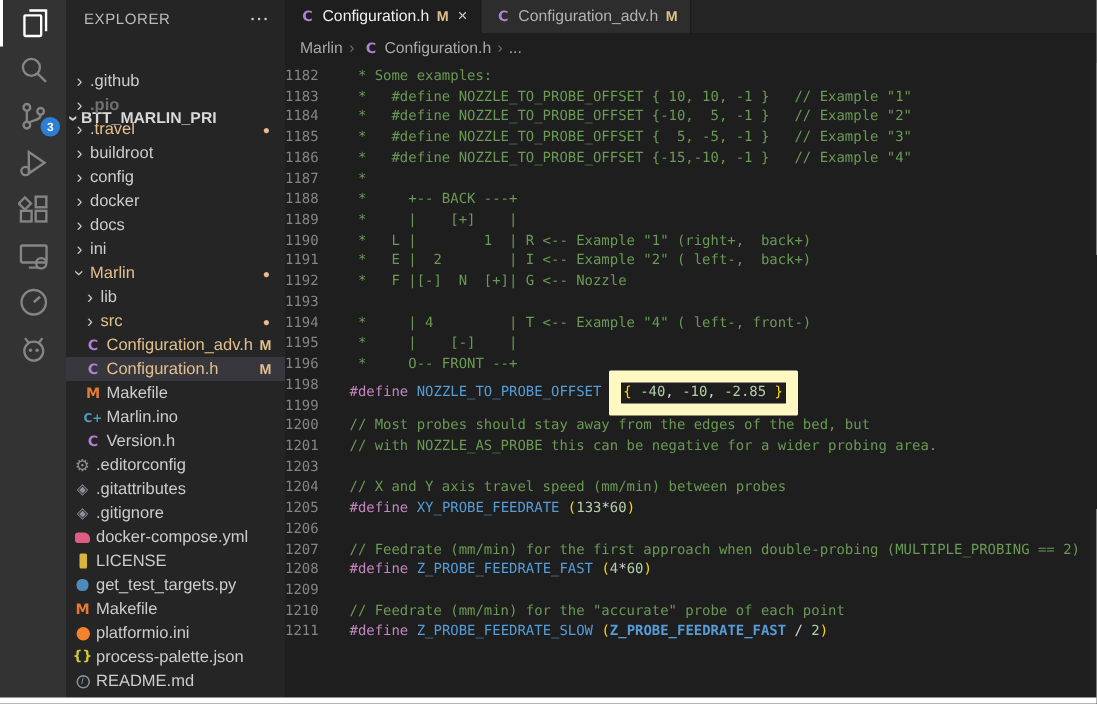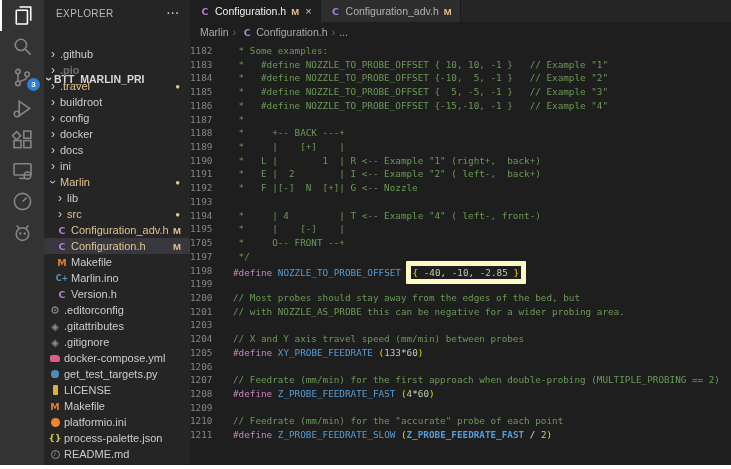--- a/index.html
+++ b/index.html
@@ -79,21 +79,21 @@
   .cline { height:13.72px; line-height:13.72px; display:flex; white-space:pre; }
   .ln { width:28px; flex:none; text-align:left; color:#858585; }
   .ltext { margin-left:15px; }
   .tk-cm  { color:#6a9955; }
   .tk-pp  { color:#c586c0; }
   .tk-mac { color:#569cd6; }
   .tk-macb{ color:#569cd6; font-weight:bold; }
   .tk-num { color:#b5cea8; }
   .tk-br  { color:#ffd700; }
   .tk-pl  { color:#d4d4d4; }
-  .redbox { display:inline-block; border:5px solid #fef9c3; border-radius:1px;
+  .redbox { display:inline-block; border:8px solid #fef9c3; border-radius:1px;
             padding:0 2px; margin:-3px -1px; }
 
   .bottom-strip { position:absolute; left:0; bottom:0; width:731px; height:4px; background:#ffffff; }
 </style>
 </head>
 <body>
 
 <div class="app">
   <div class="abar" id="abar">
       <div class="ab-item active">
@@ -245,30 +245,30 @@
           <span class="ficon fi-git">◈</span>
           <span class="flabel">.gitignore</span>
         </div>
         <div class="trow d0">
           <span class="ficon fi-docker">
             <span class="blob"></span>
           </span>
           <span class="flabel">docker-compose.yml</span>
         </div>
         <div class="trow d0">
+          <span class="ficon fi-license">
+            <span class="blob"></span>
+          </span>
+          <span class="flabel">LICENSE</span>
+        </div>
+        <div class="trow d0">
           <span class="ficon fi-python">
             <span class="blob"></span>
           </span>
           <span class="flabel">get_test_targets.py</span>
-        </div>
-        <div class="trow d0">
-          <span class="ficon fi-license">
-            <span class="blob"></span>
-          </span>
-          <span class="flabel">LICENSE</span>
         </div>
         <div class="trow d0">
           <span class="ficon fi-m">M</span>
           <span class="flabel">Makefile</span>
         </div>
         <div class="trow d0">
           <span class="ficon fi-pio">
             <span class="blob"></span>
           </span>
           <span class="flabel">platformio.ini</span>
@@ -322,22 +322,21 @@
         <div class="cline"><span class="ln">1186</span><span class="ltext"><span class="tk-cm"> *   #define NOZZLE_TO_PROBE_OFFSET {-15,-10, -1 }   // Example "4"</span></span></div>
         <div class="cline"><span class="ln">1187</span><span class="ltext"><span class="tk-cm"> *</span></span></div>
         <div class="cline"><span class="ln">1188</span><span class="ltext"><span class="tk-cm"> *     +-- BACK ---+</span></span></div>
         <div class="cline"><span class="ln">1189</span><span class="ltext"><span class="tk-cm"> *     |    [+]    |</span></span></div>
         <div class="cline"><span class="ln">1190</span><span class="ltext"><span class="tk-cm"> *   L |        1  | R &lt;-- Example "1" (right+,  back+)</span></span></div>
         <div class="cline"><span class="ln">1191</span><span class="ltext"><span class="tk-cm"> *   E |  2        | I &lt;-- Example "2" ( left-,  back+)</span></span></div>
         <div class="cline"><span class="ln">1192</span><span class="ltext"><span class="tk-cm"> *   F |[-]  N  [+]| G &lt;-- Nozzle</span></span></div>
         <div class="cline"><span class="ln">1193</span></div>
         <div class="cline"><span class="ln">1194</span><span class="ltext"><span class="tk-cm"> *     | 4         | T &lt;-- Example "4" ( left-, front-)</span></span></div>
         <div class="cline"><span class="ln">1195</span><span class="ltext"><span class="tk-cm"> *     |    [-]    |</span></span></div>
-        <div class="cline"><span class="ln">1705</span><span class="ltext"><span class="tk-cm"> *     O-- FRONT --+</span></span></div>
-        <div class="cline"><span class="ln">1197</span><span class="ltext"><span class="tk-cm"> */</span></span></div>
+        <div class="cline"><span class="ln">1196</span><span class="ltext"><span class="tk-cm"> *     O-- FRONT --+</span></span></div>
         <div class="cline"><span class="ln">1198</span><span class="ltext"><span class="tk-pp">#define</span><span class="tk-pl"> </span><span class="tk-mac">NOZZLE_TO_PROBE_OFFSET</span><span class="tk-pl"> </span><span class="redbox"><span class="tk-br">{</span><span class="tk-pl"> </span><span class="tk-num">-40</span><span class="tk-pl">, </span><span class="tk-num">-10</span><span class="tk-pl">, </span><span class="tk-num">-2.85</span><span class="tk-pl"> </span><span class="tk-br">}</span></span></span></div>
         <div class="cline"><span class="ln">1199</span><span class="ltext"></span></div>
         <div class="cline"><span class="ln">1200</span><span class="ltext"><span class="tk-cm">// Most probes should stay away from the edges of the bed, but</span></span></div>
         <div class="cline"><span class="ln">1201</span><span class="ltext"><span class="tk-cm">// with NOZZLE_AS_PROBE this can be negative for a wider probing area.</span></span></div>
         <div class="cline"><span class="ln">1203</span><span class="ltext"></span></div>
         <div class="cline"><span class="ln">1204</span><span class="ltext"><span class="tk-cm">// X and Y axis travel speed (mm/min) between probes</span></span></div>
         <div class="cline"><span class="ln">1205</span><span class="ltext"><span class="tk-pp">#define</span><span class="tk-pl"> </span><span class="tk-mac">XY_PROBE_FEEDRATE</span><span class="tk-pl"> </span><span class="tk-br">(</span><span class="tk-num">133</span><span class="tk-pl">*</span><span class="tk-num">60</span><span class="tk-br">)</span></span></div>
         <div class="cline"><span class="ln">1206</span><span class="ltext"></span></div>
         <div class="cline"><span class="ln">1207</span><span class="ltext"><span class="tk-cm">// Feedrate (mm/min) for the first approach when double-probing (MULTIPLE_PROBING == 2)</span></span></div>
         <div class="cline"><span class="ln">1208</span><span class="ltext"><span class="tk-pp">#define</span><span class="tk-pl"> </span><span class="tk-mac">Z_PROBE_FEEDRATE_FAST</span><span class="tk-pl"> </span><span class="tk-br">(</span><span class="tk-num">4</span><span class="tk-pl">*</span><span class="tk-num">60</span><span class="tk-br">)</span></span></div>

